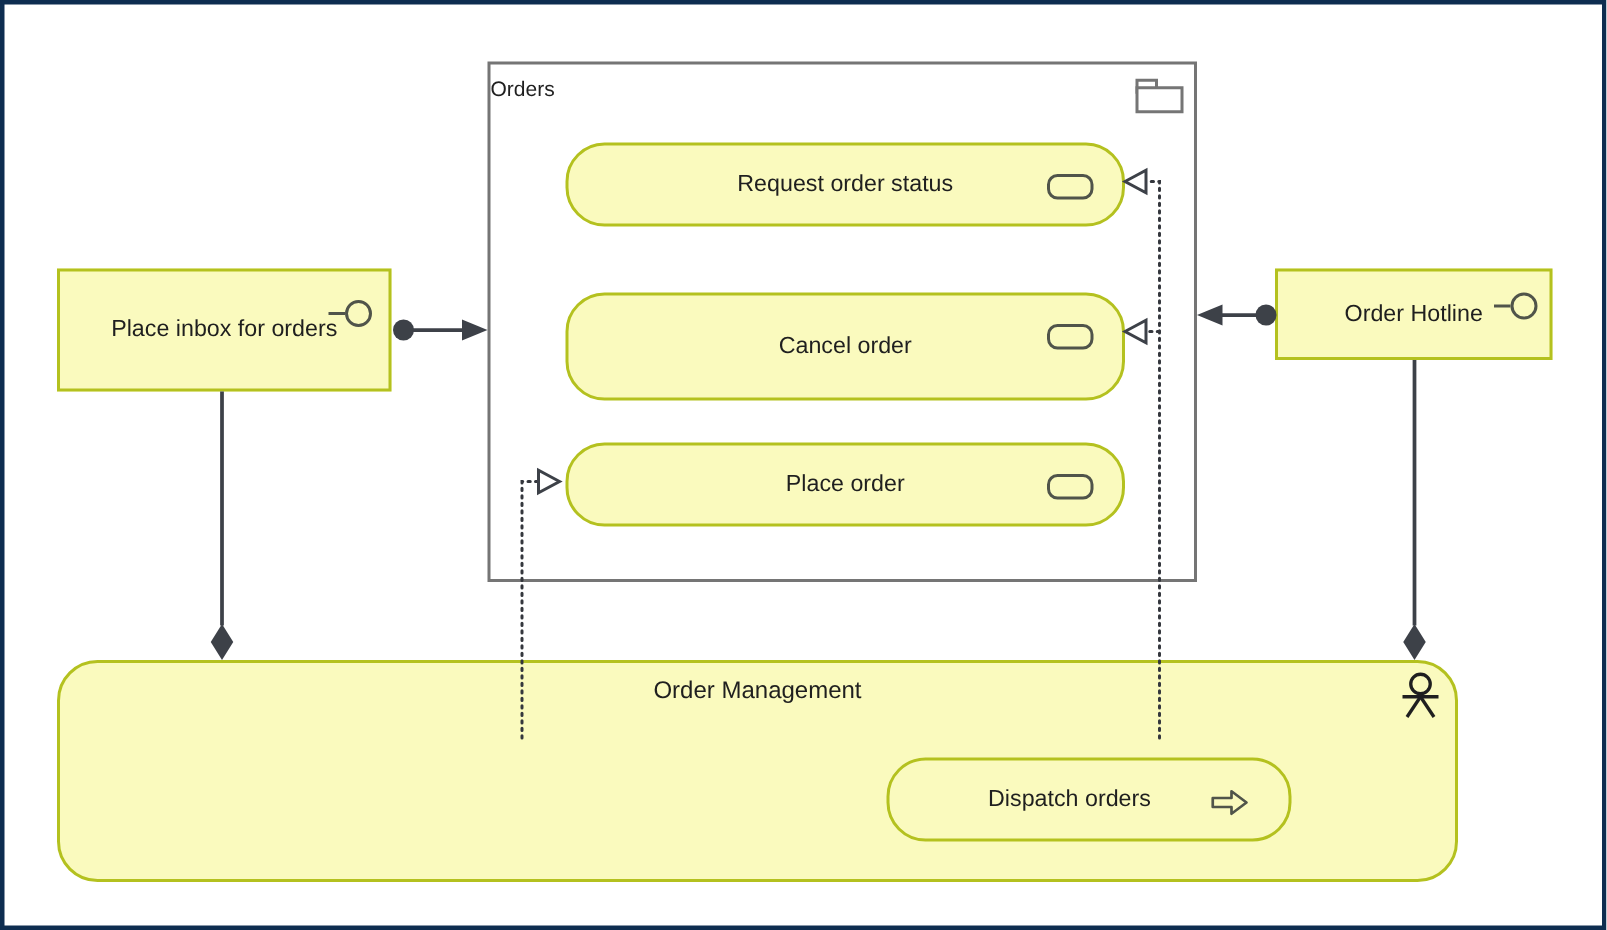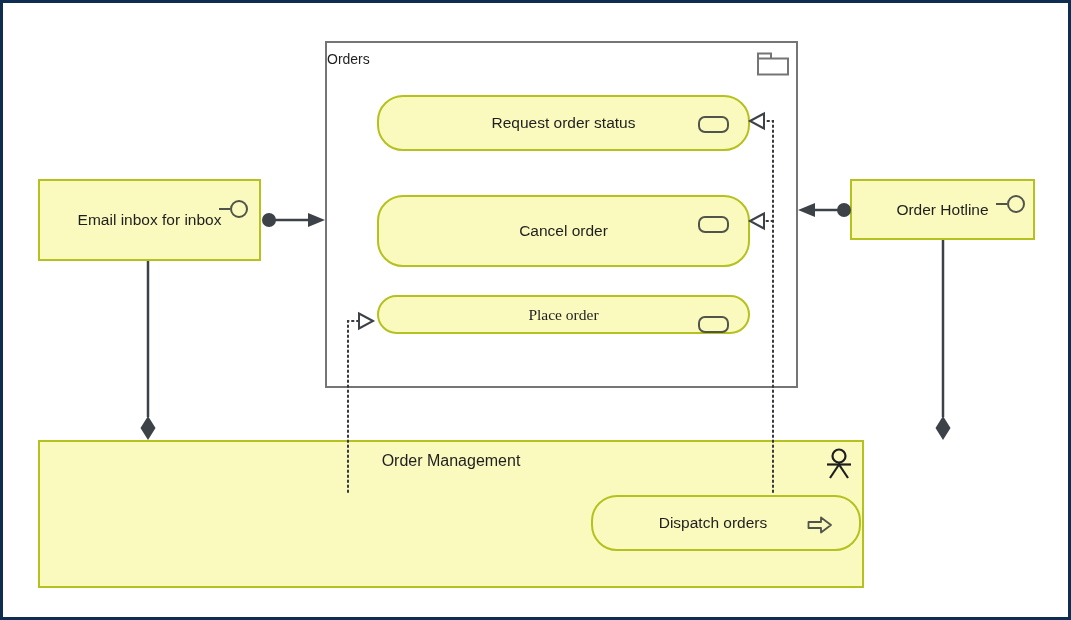--- a/index.html
+++ b/index.html
@@ -58,54 +58,54 @@
     <div class="el ylw rounded" style="left:50px;top:52px;width:373px;height:56px;">
       <div class="center-label">Request order status</div>
       <div class="pill-icon"></div>
     </div>
 
     <div class="el ylw rounded" style="left:50px;top:152px;width:373px;height:72px;">
       <div class="center-label">Cancel order</div>
       <div class="pill-icon"></div>
     </div>
 
-    <div class="el ylw rounded" style="left:50px;top:252px;width:373px;height:39px;font-family:Liberation Serif, serif;">
+    <div class="el ylw rounded" style="left:50px;top:252px;width:373px;height:56px;">
       <div class="center-label">Place order</div>
       <div class="pill-icon"></div>
     </div>
   </div>
 
   <div class="el ylw" style="left:35px;top:176px;width:223px;height:82px;">
-    <div class="center-label" style="padding:0 34px;">Email inbox for inbox</div>
+    <div class="center-label" style="padding:0 34px;">Place inbox for orders</div>
     <span class="lollipop" style="top:19px;right:11px;">
       <span class="lolli-stick"></span>
         <span class="lolli-ball"></span>
     </span>
   </div>
 
   <div class="el ylw" style="left:847px;top:176px;width:185px;height:61px;">
     <div class="center-label" style="">Order Hotline</div>
     <span class="lollipop" style="top:14px;right:8px;">
       <span class="lolli-stick"></span>
         <span class="lolli-ball"></span>
     </span>
   </div>
 
-  <div class="el ylw" style="left:35px;top:437px;width:826px;height:148px;">
+  <div class="el ylw" style="left:35px;top:437px;width:934px;height:148px;border-radius:27px;">
     <div class="bigbox-title">Order Management</div>
     <svg class="actor-icon" width="26" height="32" viewBox="0 0 26 32">
       <circle cx="13" cy="8" r="6.5" fill="none" stroke="#1f1f1f" stroke-width="2.2"></circle>
       <line x1="1" y1="16.5" x2="25" y2="16.5" stroke="#1f1f1f" stroke-width="2.2"></line>
       <line x1="13" y1="14.5" x2="13" y2="17.5" stroke="#1f1f1f" stroke-width="2.2"></line>
       <line x1="13" y1="16.5" x2="4" y2="30" stroke="#1f1f1f" stroke-width="2.2"></line>
       <line x1="13" y1="16.5" x2="22" y2="30" stroke="#1f1f1f" stroke-width="2.2"></line>
     </svg>
 
 
-    <div class="el ylw rounded" style="left:551px;top:53px;width:270px;height:56px;">
+    <div class="el ylw rounded" style="left:551px;top:63px;width:270px;height:56px;">
       <div class="center-label" style="padding-right:26px;">Dispatch orders</div>
       <svg class="proc-icon" width="26" height="18" viewBox="0 0 26 18">
         <path d="M1.5 6 L14 6 L14 1.5 L24 9 L14 16.5 L14 12 L1.5 12 Z" fill="none" stroke="#50544a" stroke-width="1.8" stroke-linejoin="round"></path>
       </svg>
     </div>
   </div>
 
   <svg class="connector-layer" viewBox="0 0 1071 620">
 
     <g>

